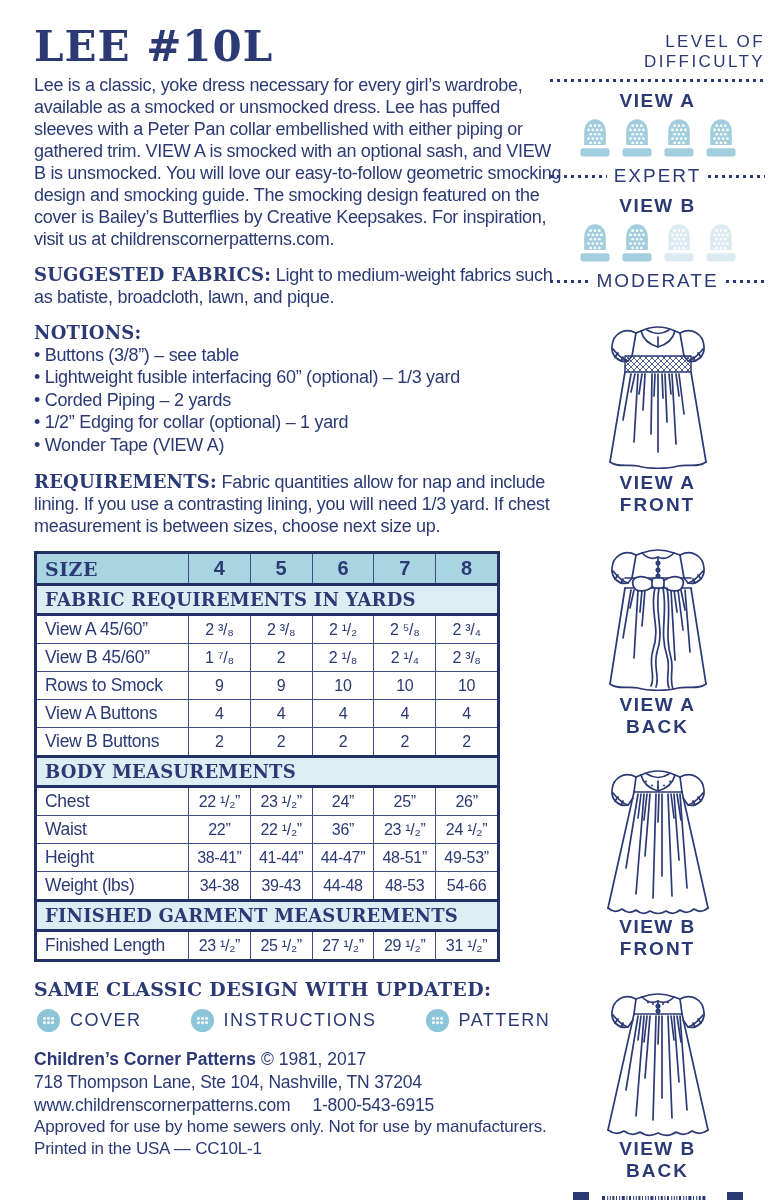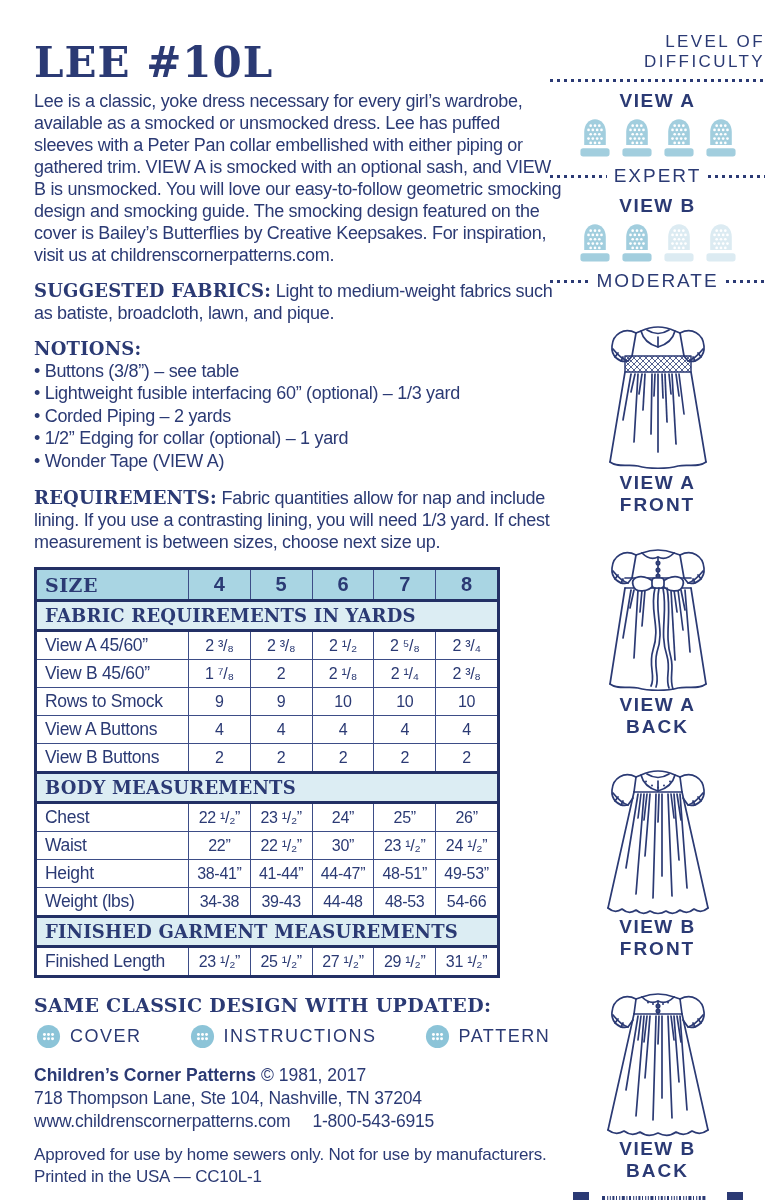--- a/index.html
+++ b/index.html
@@ -18,21 +18,21 @@
     font-family:"Liberation Sans","DejaVu Sans",sans-serif;
     color:var(--navy);overflow:hidden;
   }
   .left-col{position:absolute;left:34px;top:26px;width:528px;}
   .right-col{position:absolute;left:550px;top:30px;width:215px;}
 
   
   .page-title{
     font-family:"DejaVu Serif","Liberation Serif",serif;
     font-weight:bold;font-size:42px;line-height:1.02;color:var(--navy);
-    letter-spacing:1px;margin:16px 0 5px 0;
+    letter-spacing:1px;margin:0 0 5px 0;
   }
   .para{font-size:18px;line-height:22px;letter-spacing:-0.3px;margin:0 0 14px 0;}
   .runin{
     font-family:"DejaVu Serif","Liberation Serif",serif;
     font-weight:bold;letter-spacing:0.2px;
   }
   .notions-list{list-style:none;margin:1px 0 15px 0;padding:0;}
   .notions-list li{font-size:18px;line-height:22.5px;letter-spacing:-0.3px;}
   .notions-list li::before{content:"• ";}
 
@@ -66,21 +66,21 @@
   .updated-heading{
     font-family:"DejaVu Serif","Liberation Serif",serif;font-weight:bold;
     font-size:19px;letter-spacing:0.3px;margin:16px 0 8px 0;
   }
   .features{display:flex;align-items:center;gap:48px;margin:0 8px 16px 2px;}
   .feature{display:flex;align-items:center;gap:9px;}
   .feature-label{font-size:18px;letter-spacing:1.5px;}
   .brand-line{font-size:17.5px;margin-bottom:2px;}
   .brand-name{font-weight:bold;}
   .addr-line{font-size:17.5px;letter-spacing:-0.2px;margin-bottom:2px;}
-  .web-line{font-size:17.5px;letter-spacing:-0.2px;margin-bottom:12px;}
+  .web-line{font-size:17.5px;letter-spacing:-0.2px;}
   .web-line .phone{margin-left:22px;}
   .legal-line{font-size:17px;letter-spacing:-0.2px;line-height:22px;}
 
   
   .lod-heading{text-align:right;font-size:17px;letter-spacing:2.4px;margin:2px 0 7px 0;}
   .dotline{height:3px;background:repeating-linear-gradient(90deg,var(--navy) 0 3px,transparent 3px 7px);}
   .view-label{text-align:center;font-weight:bold;font-size:19px;letter-spacing:1.5px;margin:8px 0 5px 0;}
   .thimble-row{display:flex;justify-content:center;gap:8px;margin-bottom:7px;}
   .thimble{color:var(--thimble-blue);}
   .thimble.inactive{color:var(--thimble-light);}
@@ -231,21 +231,21 @@
       <td class="cell">22 ¹/₂”</td>
       <td class="cell">23 ¹/₂”</td>
       <td class="cell">24”</td>
       <td class="cell">25”</td>
       <td class="cell">26”</td>
     </tr>
     <tr>
       <td class="row-label">Waist</td>
       <td class="cell">22”</td>
       <td class="cell">22 ¹/₂”</td>
-      <td class="cell">30”</td>
+      <td class="cell">36”</td>
       <td class="cell">23 ¹/₂”</td>
       <td class="cell">24 ¹/₂”</td>
     </tr>
     <tr>
       <td class="row-label">Height</td>
       <td class="cell">38-41”</td>
       <td class="cell">41-44”</td>
       <td class="cell">44-47”</td>
       <td class="cell">48-51”</td>
       <td class="cell">49-53”</td>

